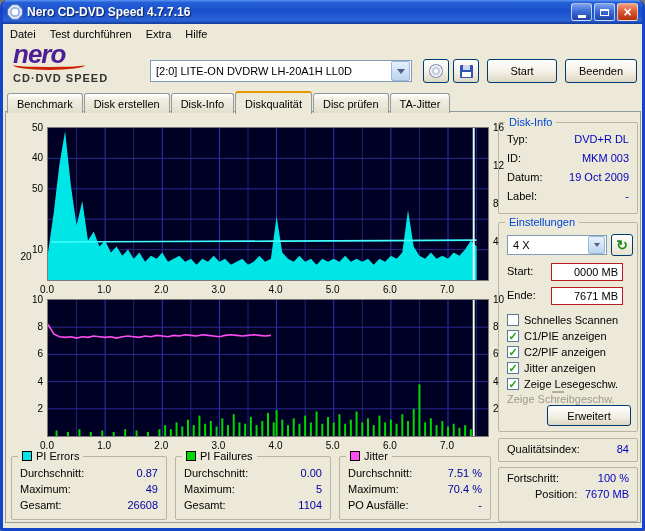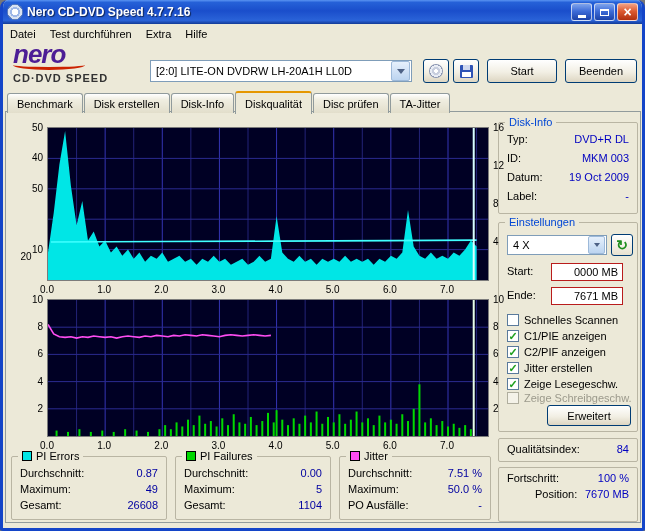--- a/index.html
+++ b/index.html
@@ -291,27 +291,27 @@
     <div class="cb-row" style="top:106px;">
         <span class="cb-box">✓</span>
         <span class="cb-label">C1/PIE anzeigen</span>
       </div>
     <div class="cb-row" style="top:122px;">
         <span class="cb-box">✓</span>
         <span class="cb-label">C2/PIF anzeigen</span>
       </div>
     <div class="cb-row" style="top:138px;">
         <span class="cb-box">✓</span>
-        <span class="cb-label">Jitter erstellen</span>
+        <span class="cb-label">Jitter anzeigen</span>
       </div>
     <div class="cb-row" style="top:154px;">
         <span class="cb-box">✓</span>
         <span class="cb-label">Zeige Lesegeschw.</span>
       </div>
-    <div class="cb-row disabled" style="top:168px;">
+    <div class="cb-row disabled" style="top:168px;flex-direction:column;">
         <span class="cb-box"></span>
         <span class="cb-label">Zeige Schreibgeschw.</span>
       </div>
 
     <div class="xp-btn" style="left:48px;top:182px;width:84px;height:21px;">Erweitert</div>
   </div>
 
   <div class="gbox" style="left:495px;top:438px;width:140px;height:24px;">
     <div class="row" style="top:4px;">
         <span>Qualitätsindex:</span>
@@ -372,21 +372,21 @@
     <div class="gb-caption">
         <span class="legend-swatch" style="background: rgb(255, 77, 242);"></span>
         <span>Jitter</span>
       </div>
     <div class="row" style="top:10px;">
         <span>Durchschnitt:</span>
         <span class="val">7.51 %</span>
       </div>
     <div class="row" style="top:26px;">
         <span>Maximum:</span>
-        <span class="val">50.0 %</span>
+        <span class="val">70.4 %</span>
       </div>
     <div class="row" style="top:42px;">
         <span>PO Ausfälle:</span>
         <span class="val">-</span>
       </div>
   </div>
 
 <div class="tick" style="left: 6px; top: 243.6px; width: 34px; text-align: right;">10</div>
     <div class="tick" style="left: 6px; top: 207px; width: 34px; text-align: center; margin-top: 44px;">20</div>
     <div class="tick" style="left: 6px; top: 182.8px; width: 34px; text-align: right;">50</div>

